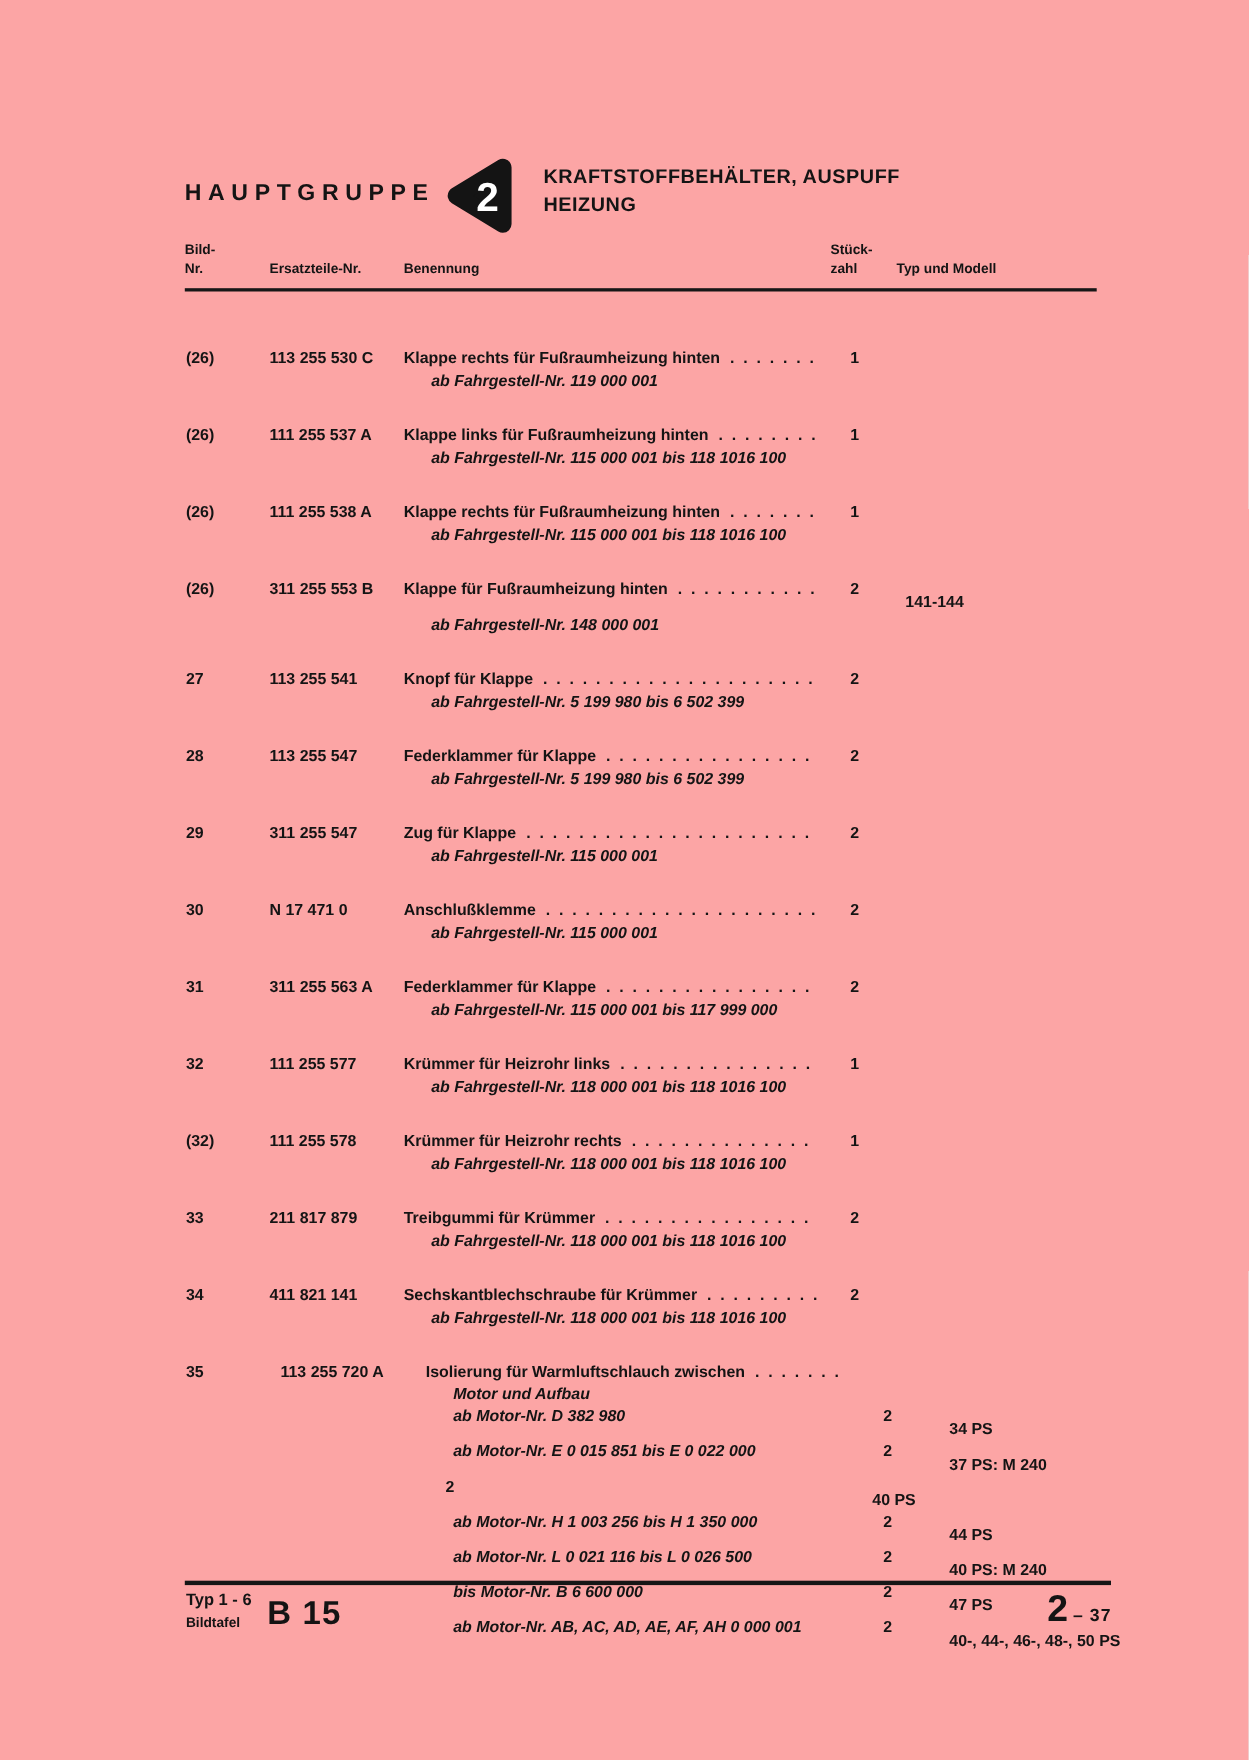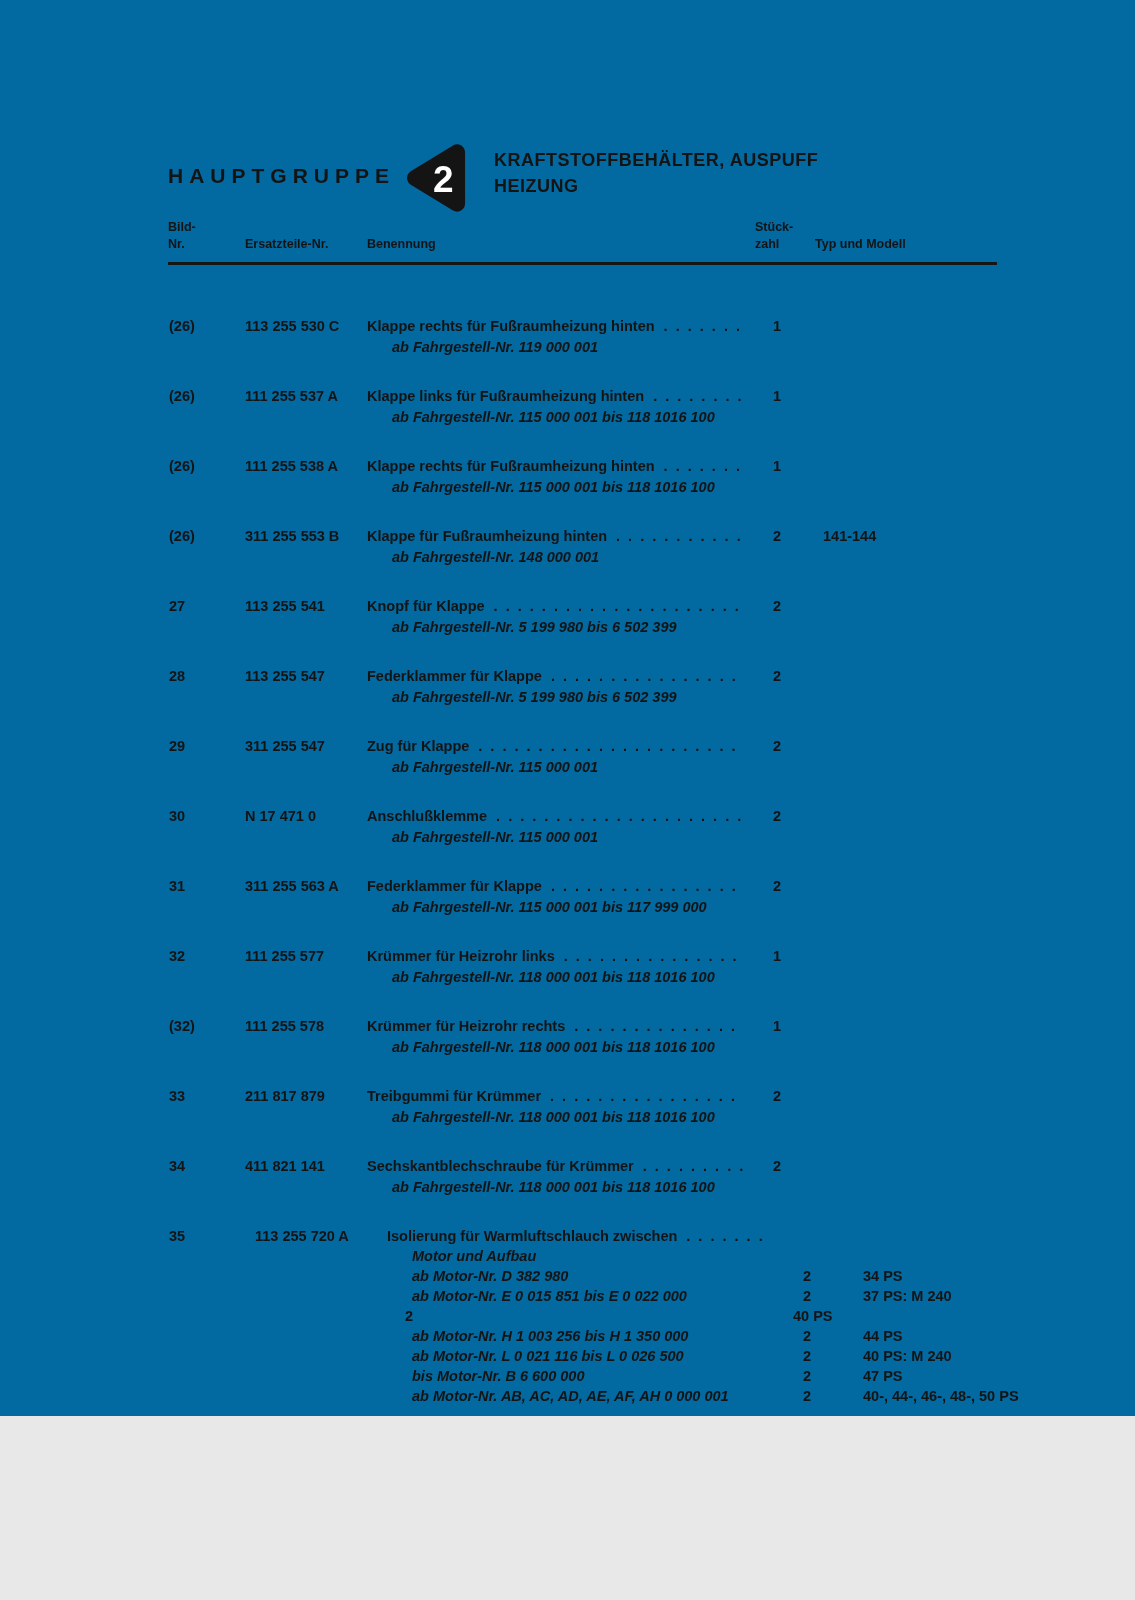--- a/index.html
+++ b/index.html
@@ -1,20 +1,20 @@
 <!DOCTYPE html>
 <html><head>
 <meta charset="utf-8">
 <style>
   * { margin:0; padding:0; box-sizing:border-box; }
   html,body { background:#e8e8e8; }
   .page {
     position:relative;
-    width:1135px; height:1416px;
-    background:#0369a1;
+    width:1135px; height:1600px;
+    background:#fca5a5;
     color:#141414;
     font-family:"Liberation Sans", sans-serif;
     font-weight:700;
     overflow:hidden;
     margin:0 auto;
   }
 
   
   .hdr { position:absolute; left:168px; top:140px; right:120px; height:90px; }
   .hauptgruppe {
@@ -45,21 +45,21 @@
   .line { font-size:14.5px; line-height:21px; }
   .row.compact .line { line-height:20px;gap:10px; }
   .cell-bild { padding-left:1px; }
   .cell-ben { display:flex; align-items:baseline; min-width:0; }
   .leader {
     flex:1; overflow:hidden; white-space:nowrap;
     letter-spacing:2px; margin:0 12px 0 9px;
   }
   .cell-sub { padding-left:25px;font-style:italic; }
   .cell-qty { padding-left:18px; }
-  .cell-model { padding-left:8px; white-space:nowrap; }
+  .cell-model { padding-left:8px; white-space:nowrap;margin-top:12px; }
 
   
   .ftr-typ { position:absolute; left:169px; top:1446px; font-size:15px; }
   .ftr-bildtafel { position:absolute; left:169px; top:1468px; font-size:12.5px; }
   .ftr-plate { position:absolute; left:243px; top:1450px; font-size:30px; letter-spacing:1px; }
   .ftr-page { position:absolute; left:952px; top:1444px; white-space:nowrap; }
   .ftr-page .big { font-size:34px; }
   .ftr-page .small { font-size:16px; letter-spacing:1px; }
 </style>
 </head>

